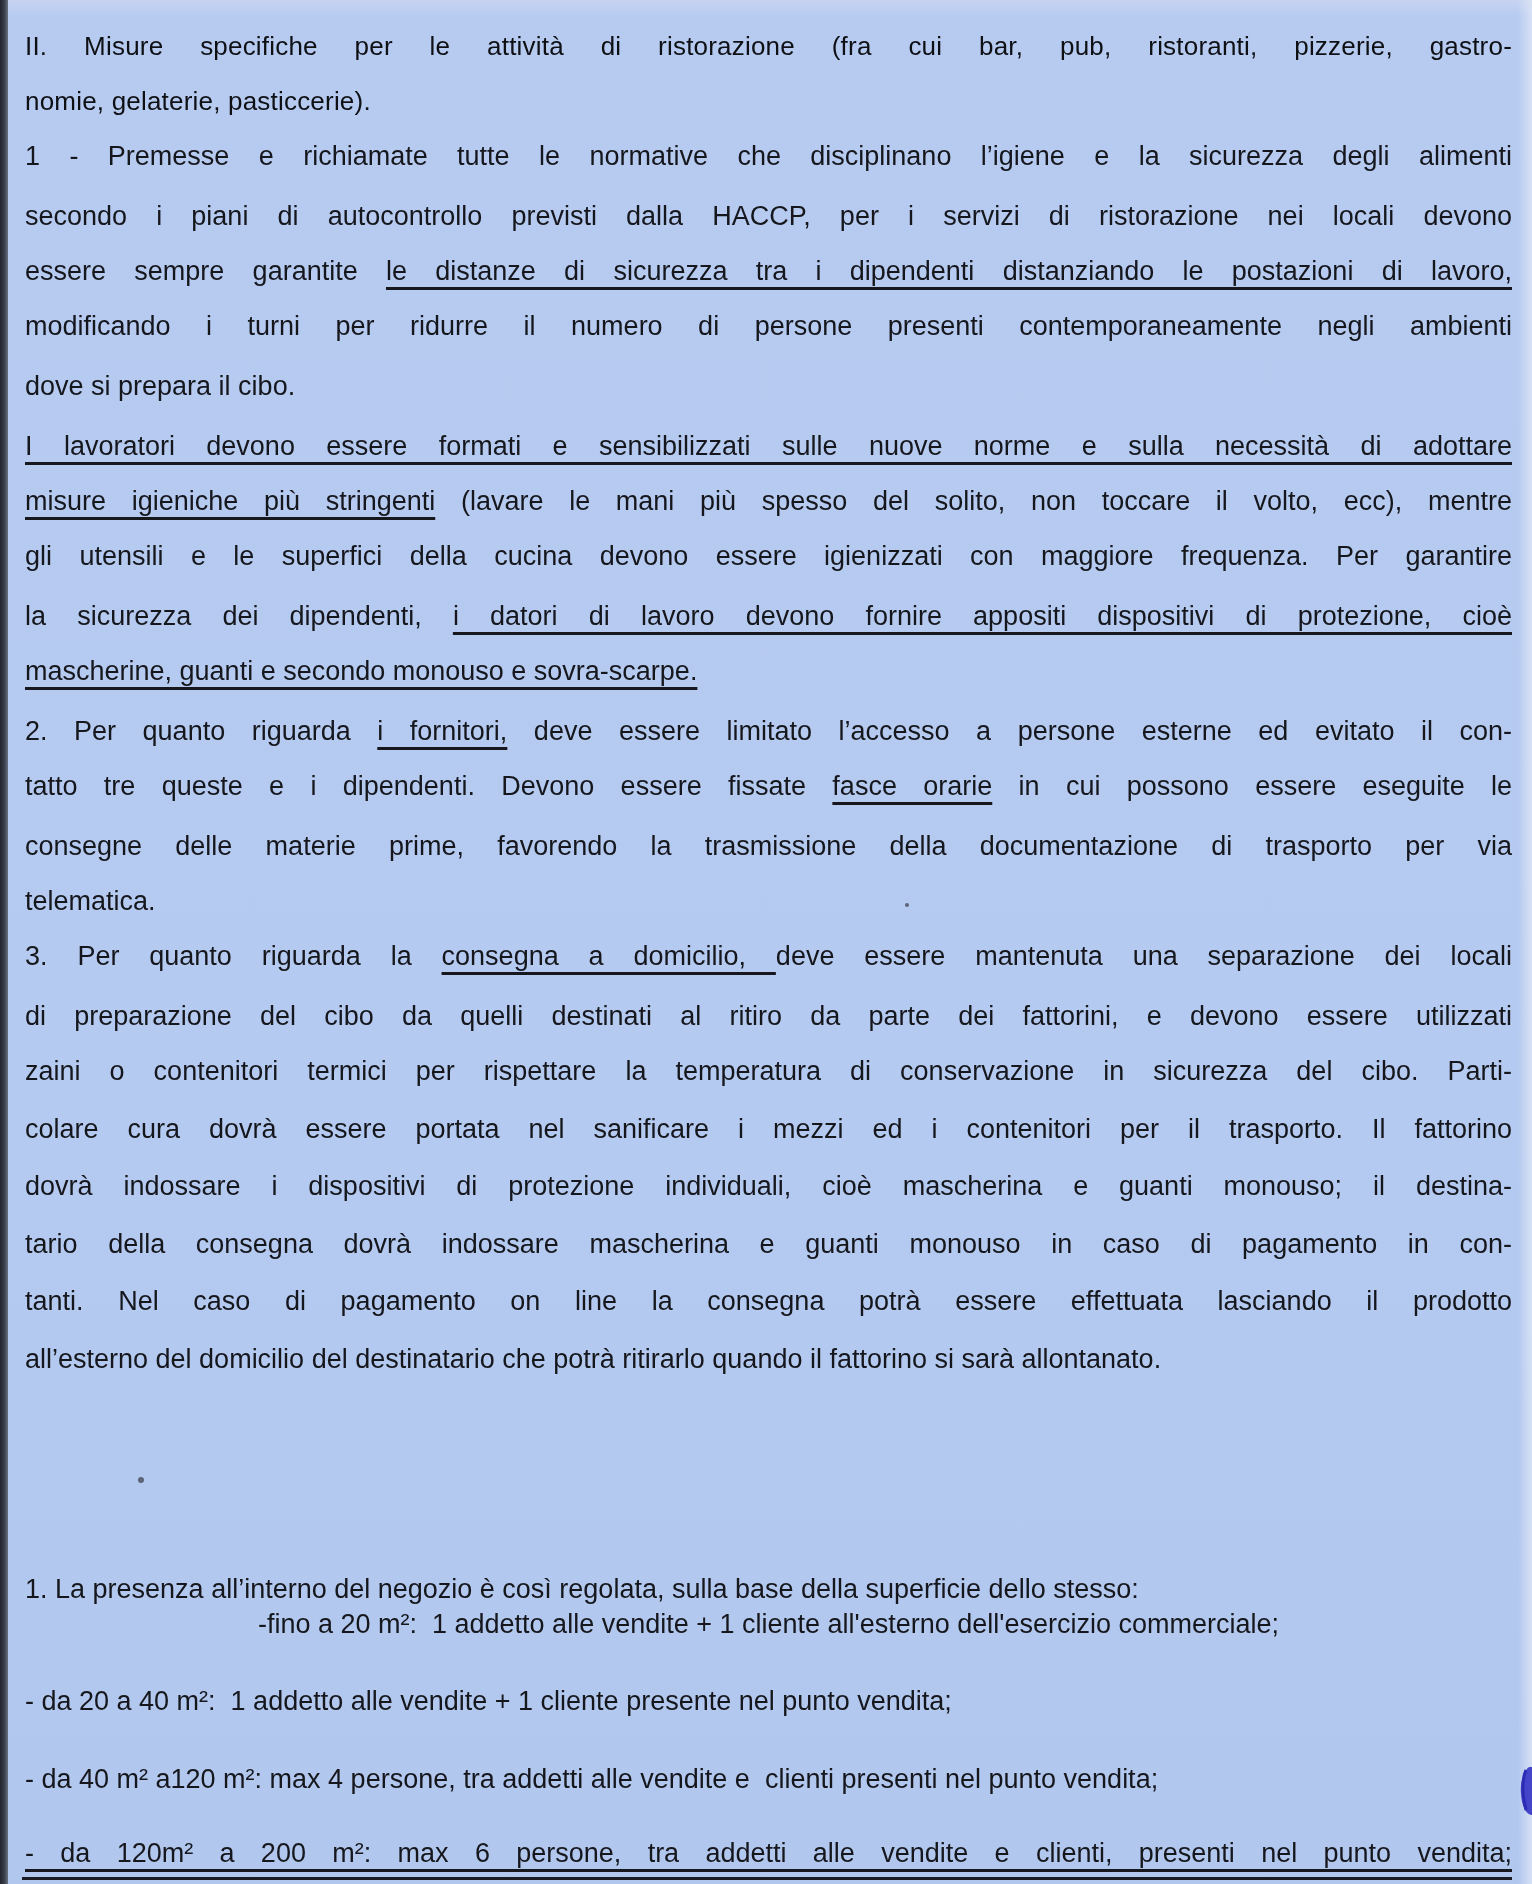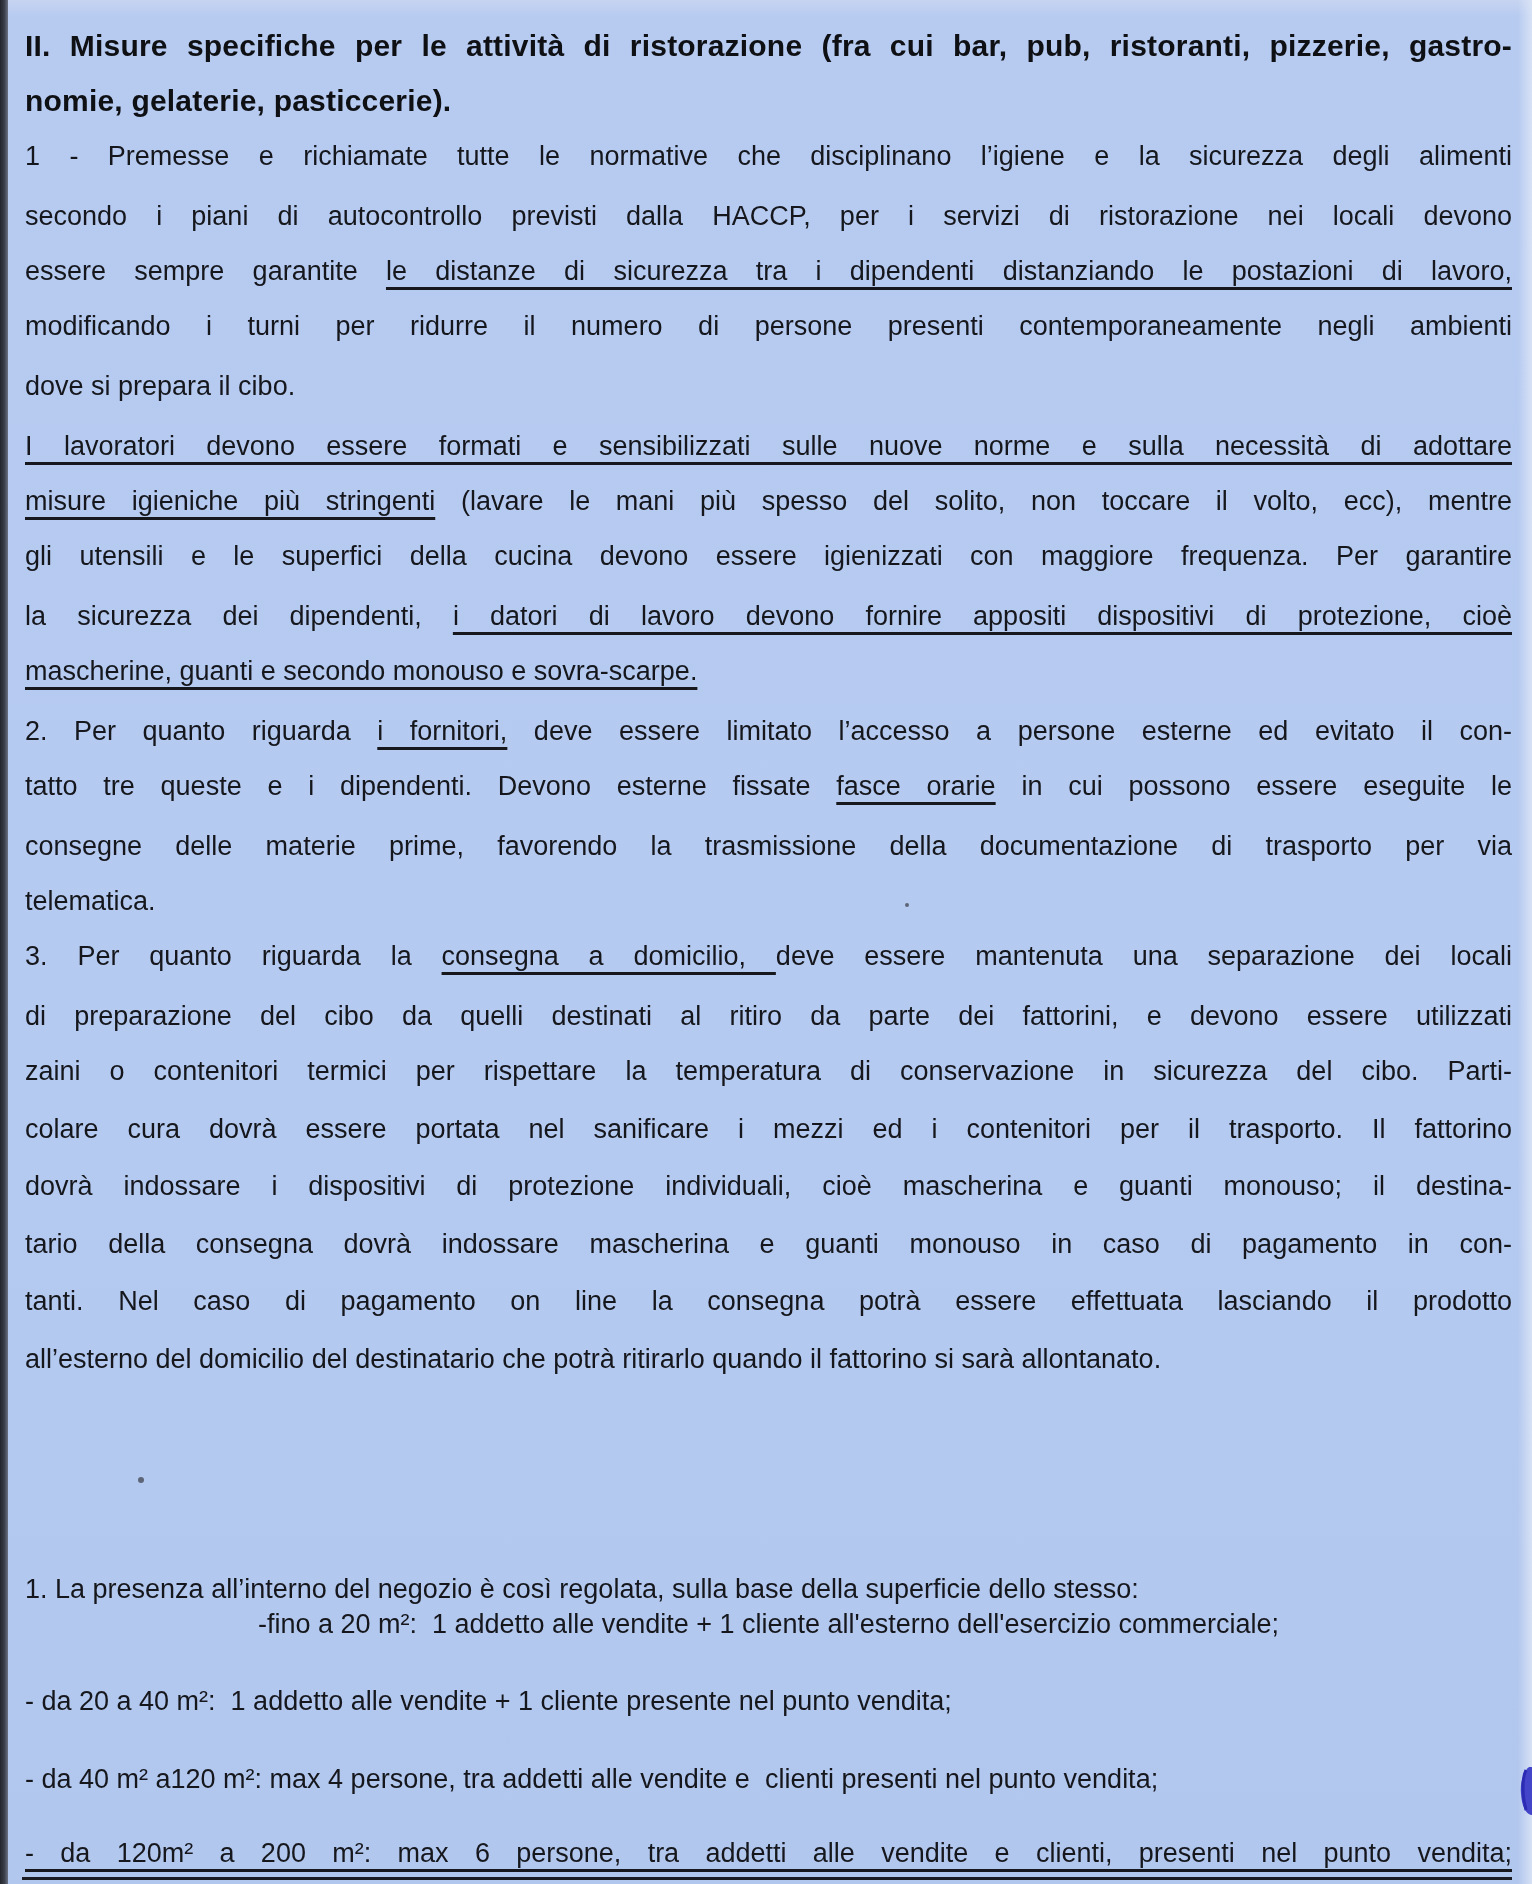--- a/index.html
+++ b/index.html
@@ -15,21 +15,21 @@
     position:absolute;
     left:25px;
     width:1487px;
     font-size:27px;
     line-height:44px;
     white-space:pre-wrap;
     color:#15171c;
   }
   .line.just{white-space:normal;text-align:justify;text-align-last:justify;}
   .line.left{text-align:left;}
-  .line.heading{font-weight:700;font-size:30px;letter-spacing:0.2px;color:#0e1014;}
+  .line.heading{font-weight:400;font-size:26px;letter-spacing:0.2px;color:#0e1014;}
   .u{
     text-decoration:underline;
     text-decoration-thickness:3px;
     text-underline-offset:7px;
     text-decoration-color:#16181d;
   }
   .edge-bar{
     position:absolute;left:0;top:0;width:8px;height:1884px;
     background:linear-gradient(90deg,#22252d 0%,#3a3f4a 55%,#6b7183 100%);
   }
@@ -66,21 +66,21 @@
     <div class="line just" style="top: 194px;"><span>secondo i piani di autocontrollo previsti dalla HACCP, per i servizi di ristorazione nei locali devono</span></div>
     <div class="line just" style="top: 249px;"><span>essere sempre garantite </span><span class="u">le distanze di sicurezza tra i dipendenti distanziando le postazioni di lavoro,</span></div>
     <div class="line just" style="top: 304px;"><span>modificando i turni per ridurre il numero di persone presenti contemporaneamente negli ambienti</span></div>
     <div class="line left" style="top: 364px;"><span>dove si prepara il cibo.</span></div>
     <div class="line just" style="top: 424px;"><span class="u">I lavoratori devono essere formati e sensibilizzati sulle nuove norme e sulla necessità di adottare</span></div>
     <div class="line just" style="top: 479px;"><span class="u">misure igieniche più stringenti</span><span> (lavare le mani più spesso del solito, non toccare il volto, ecc), mentre</span></div>
     <div class="line just" style="top: 534px;"><span>gli utensili e le superfici della cucina devono essere igienizzati con maggiore frequenza. Per garantire</span></div>
     <div class="line just" style="top: 594px;"><span>la sicurezza dei dipendenti, </span><span class="u">i datori di lavoro devono fornire appositi dispositivi di protezione, cioè</span></div>
     <div class="line left" style="top: 649px;"><span class="u">mascherine, guanti e secondo monouso e sovra-scarpe.</span></div>
     <div class="line just" style="top: 709px;"><span>2. Per quanto riguarda </span><span class="u">i fornitori,</span><span> deve essere limitato l’accesso a persone esterne ed evitato il con-</span></div>
-    <div class="line just" style="top: 764px;"><span>tatto tre queste e i dipendenti. Devono esterne fissate </span><span class="u">fasce orarie</span><span> in cui possono essere eseguite le</span></div>
+    <div class="line just" style="top: 764px;"><span>tatto tre queste e i dipendenti. Devono essere fissate </span><span class="u">fasce orarie</span><span> in cui possono essere eseguite le</span></div>
     <div class="line just" style="top: 824px;"><span>consegne delle materie prime, favorendo la trasmissione della documentazione di trasporto per via</span></div>
     <div class="line left" style="top: 879px;"><span>telematica.</span></div>
     <div class="line just" style="top: 934px;"><span>3. Per quanto riguarda la </span><span class="u">consegna a domicilio, </span><span> deve essere mantenuta una separazione dei locali</span></div>
     <div class="line just" style="top: 994px;"><span>di preparazione del cibo da quelli destinati al ritiro da parte dei fattorini, e devono essere utilizzati</span></div>
     <div class="line just" style="top: 1049px;"><span>zaini o contenitori termici per rispettare la temperatura di conservazione in sicurezza del cibo. Parti-</span></div>
     <div class="line just" style="top: 1107px;"><span>colare cura dovrà essere portata nel sanificare i mezzi ed i contenitori per il trasporto. Il fattorino</span></div>
     <div class="line just" style="top: 1164px;"><span>dovrà indossare i dispositivi di protezione individuali, cioè mascherina e guanti monouso; il destina-</span></div>
     <div class="line just" style="top: 1222px;"><span>tario della consegna dovrà indossare mascherina e guanti monouso in caso di pagamento in con-</span></div>
     <div class="line just" style="top: 1279px;"><span>tanti. Nel caso di pagamento on line la consegna potrà essere effettuata lasciando il prodotto</span></div>
     <div class="line left" style="top: 1337px;"><span>all’esterno del domicilio del destinatario che potrà ritirarlo quando il fattorino si sarà allontanato.</span></div>

